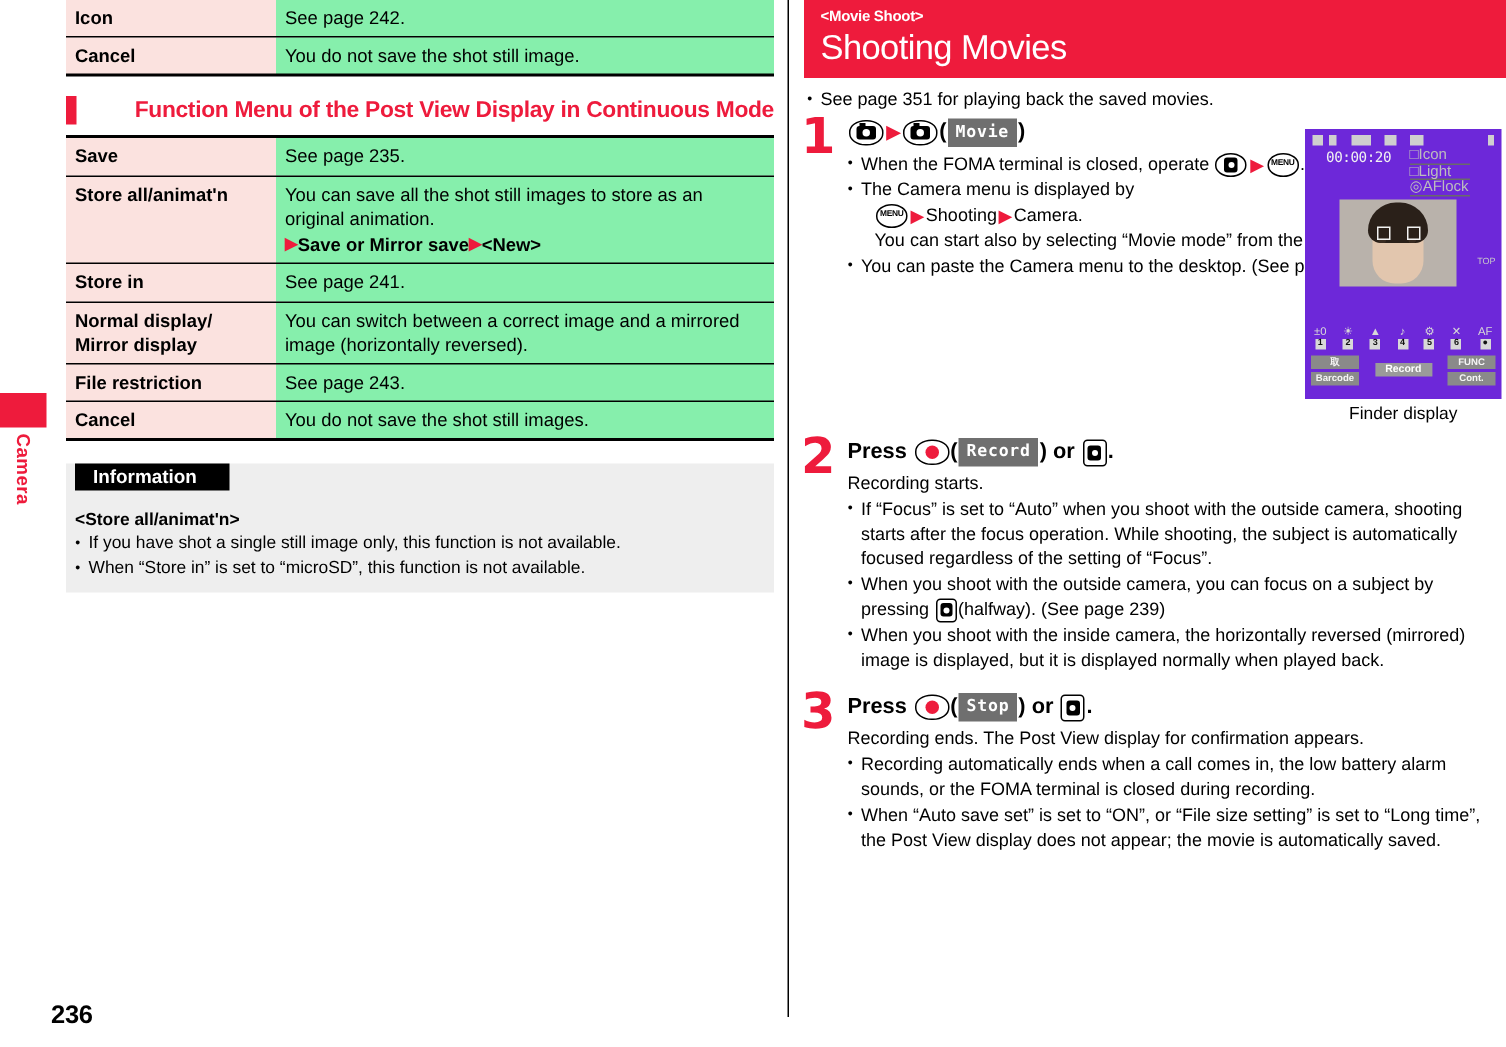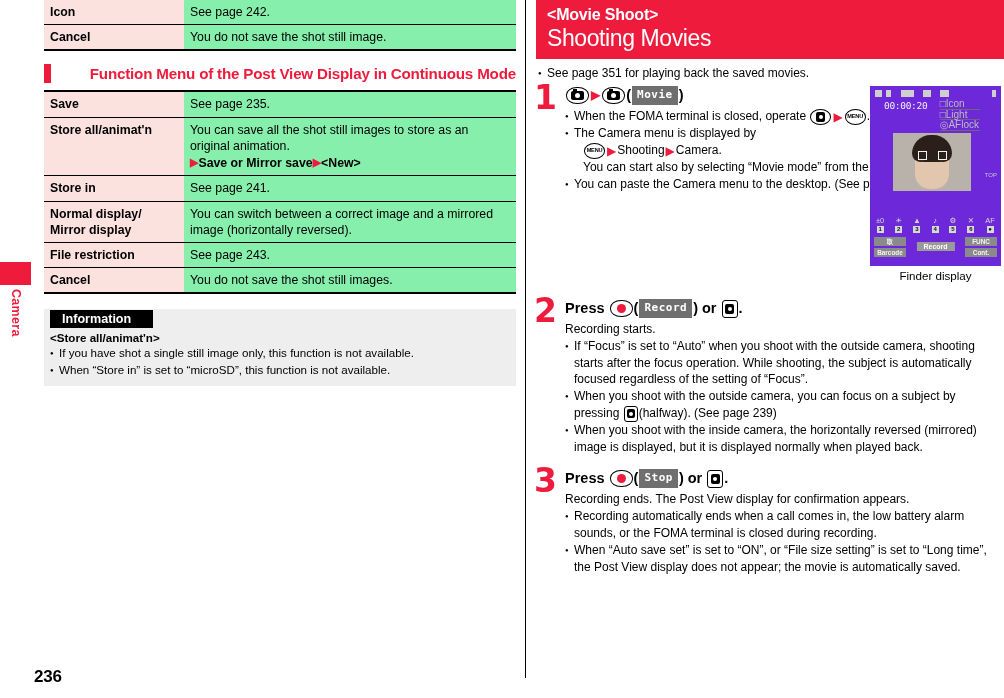--- a/index.html
+++ b/index.html
@@ -144,21 +144,21 @@
     background: #000;
     color: #fff;
     font-size: 12.6px;
     font-weight: bold;
     padding: 2px 22px 2px 12px;
     margin-left: 6px;
   }
   #information-box .info-sub {
     font-size: 11.6px;
     font-weight: bold;
-    margin: 3px 0 1px 6px;
+    margin: 13px 0 1px 6px;
   }
   #information-box ul {
     margin: 0;
     padding: 0 8px 0 6px;
     list-style: none;
   }
   #information-box li {
     font-size: 11.6px;
     line-height: 1.42;
     padding-left: 9px;
@@ -175,21 +175,21 @@
 
   
   #chapter-header {
     background: #ee1b3c;
     color: #fff;
     width: 468px;
     padding: 6px 0 7px 11px;
     box-sizing: border-box;
   }
   #chapter-header .sub {
-    font-size: 16px;
+    font-size: 10px;
     font-weight: bold;
     letter-spacing: -0.2px;
   }
   #chapter-header .main {
     font-size: 23px;
     font-weight: normal;
     margin-top: 1px;
     letter-spacing: -0.4px;
   }
 

